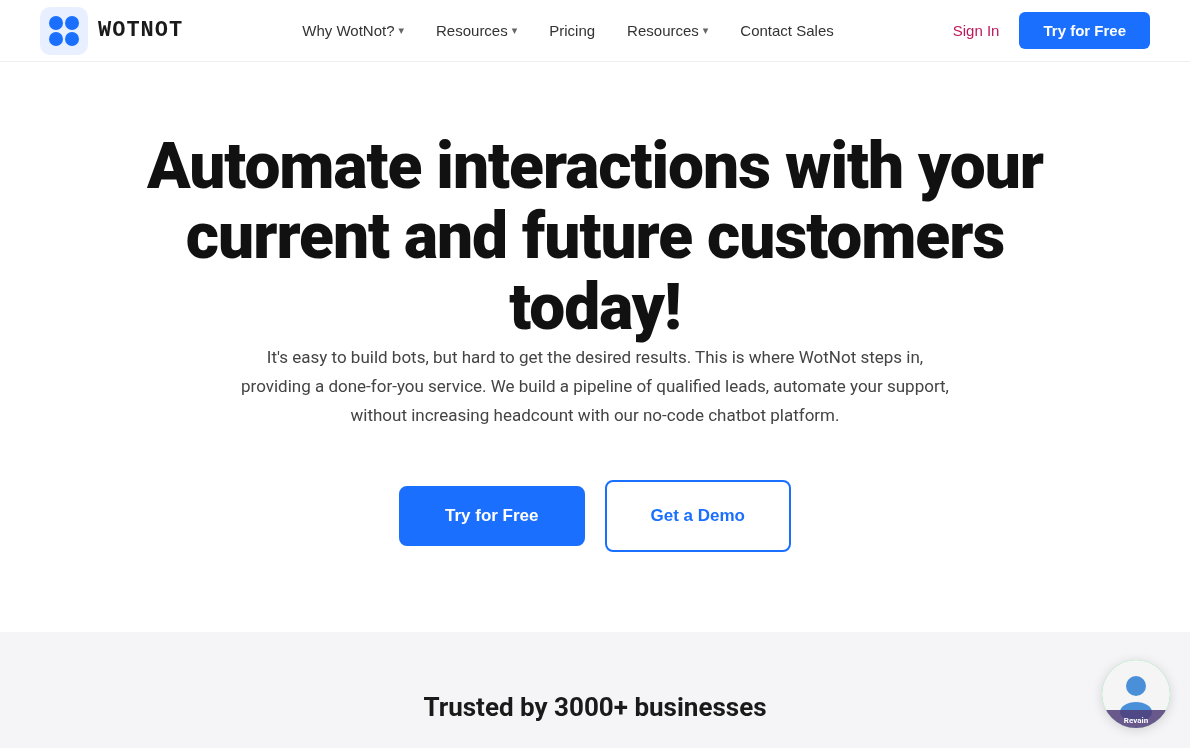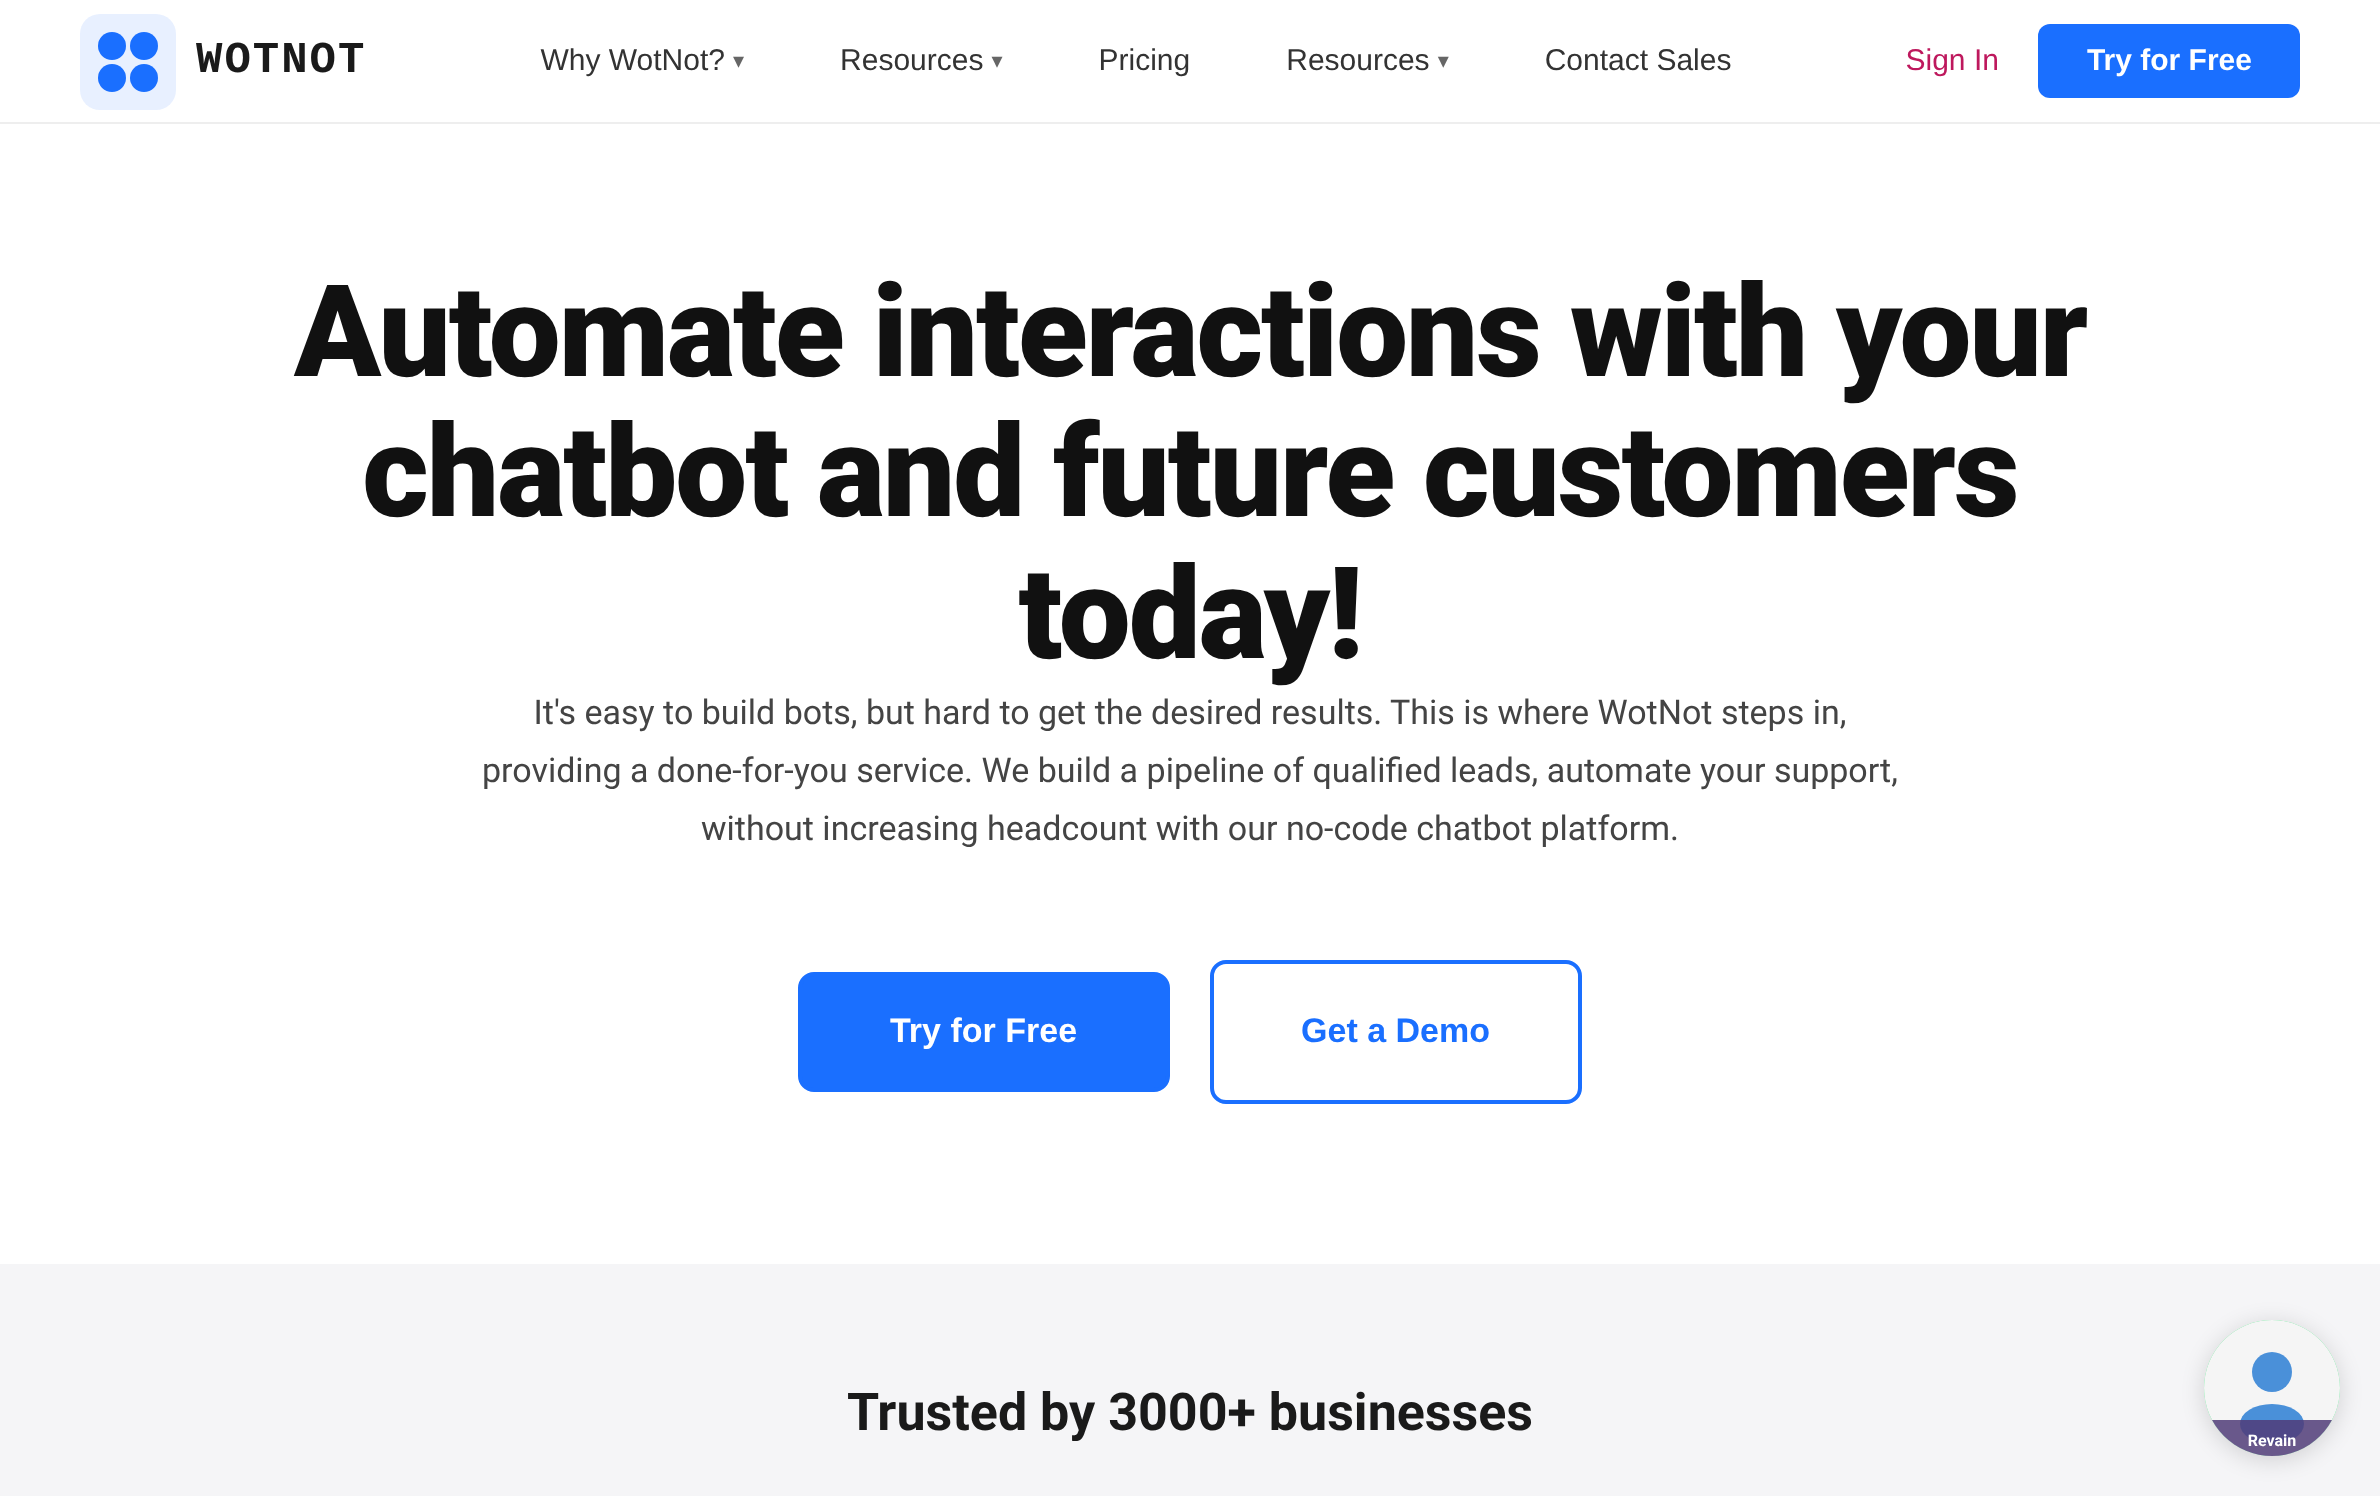--- a/index.html
+++ b/index.html
@@ -7,21 +7,21 @@
 
     
     nav {
       display: flex; align-items: center; justify-content: space-between;
       padding: 0 40px; height: 62px; border-bottom: 1px solid #eee;
       position: sticky; top: 0; background: #fff; z-index: 100;
     }
     .nav-logo { display: flex; align-items: center; gap: 10px; text-decoration: none; }
     .logo-icon { width: 48px; height: 48px; }
     .logo-text { font-size: 22px; font-weight: 700; color: #1a1a1a; letter-spacing: 1px; font-family: Liberation Mono, monospace; }
-    .nav-links { display: flex; align-items: center; gap: 48px; }
+    .nav-links { display: flex; align-items: center; gap: 32px; }
     .nav-link {
       font-size: 15px; color: #333; text-decoration: none; cursor: pointer;
       display: flex; align-items: center; gap: 4px; background: none; border: none;
     }
     .chevron { font-size: 11px; color: #666; }
     .nav-right { display: flex; align-items: center; gap: 20px; }
     .sign-in { font-size: 15px; color: #be185d; cursor: pointer; background: none; border: none; }
     .nav-cta {
       background: #1a6fff; color: #fff; border: none; border-radius: 6px;
       padding: 10px 24px; font-size: 15px; font-weight: 600; cursor: pointer;
@@ -110,21 +110,21 @@
   <div class="nav-right">
     <button class="sign-in">Sign In</button>
     <button class="nav-cta">Try for Free</button>
   </div>
 </nav>
 
 <section>
   <div class="hero">
     <h1 class="hero-title">
       <span>Automate interactions with your</span><br>
-      <span>chatbot and future customers</span><br>
+      <span>current and future customers</span><br>
       <span>today!</span>
     </h1>
     <p class="hero-subtitle">It's easy to build bots, but hard to get the desired results. This is where WotNot steps in, providing a done-for-you service. We build a pipeline of qualified leads, automate your support, without increasing headcount with our no-code chatbot platform.</p>
     <div class="hero-buttons">
       <button class="btn-primary">Try for Free</button>
       <button class="btn-secondary">Get a Demo</button>
     </div>
   </div>
 </section>
 

